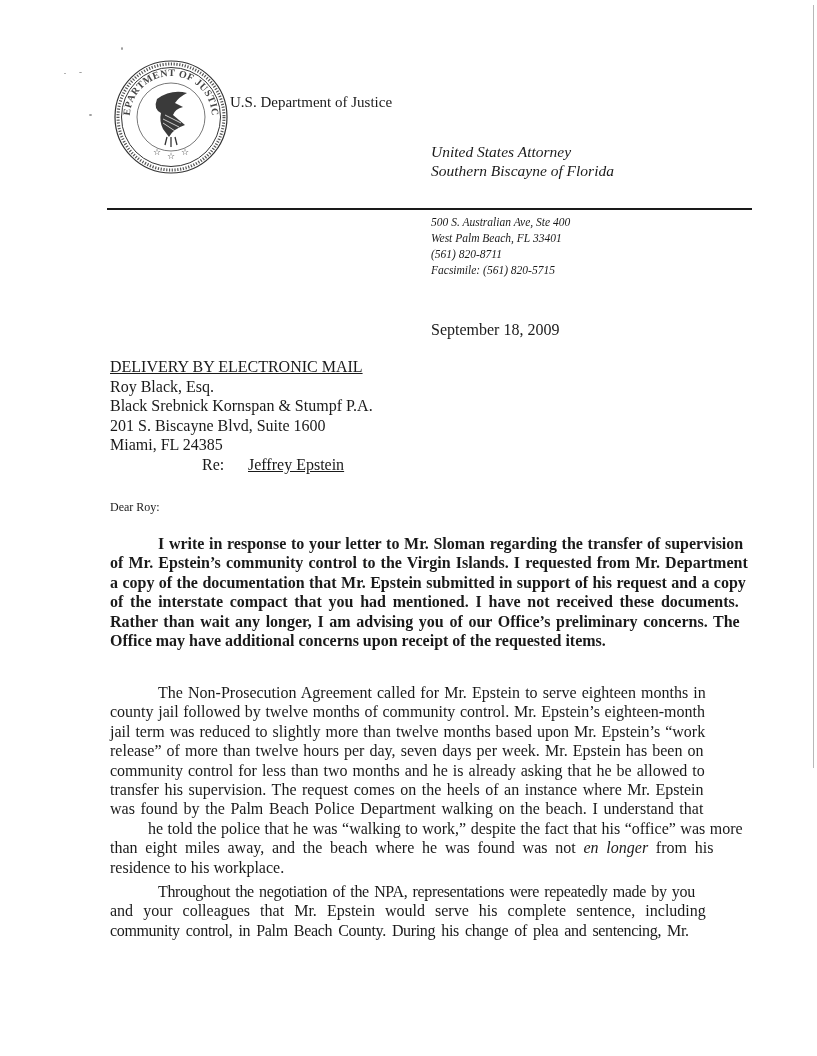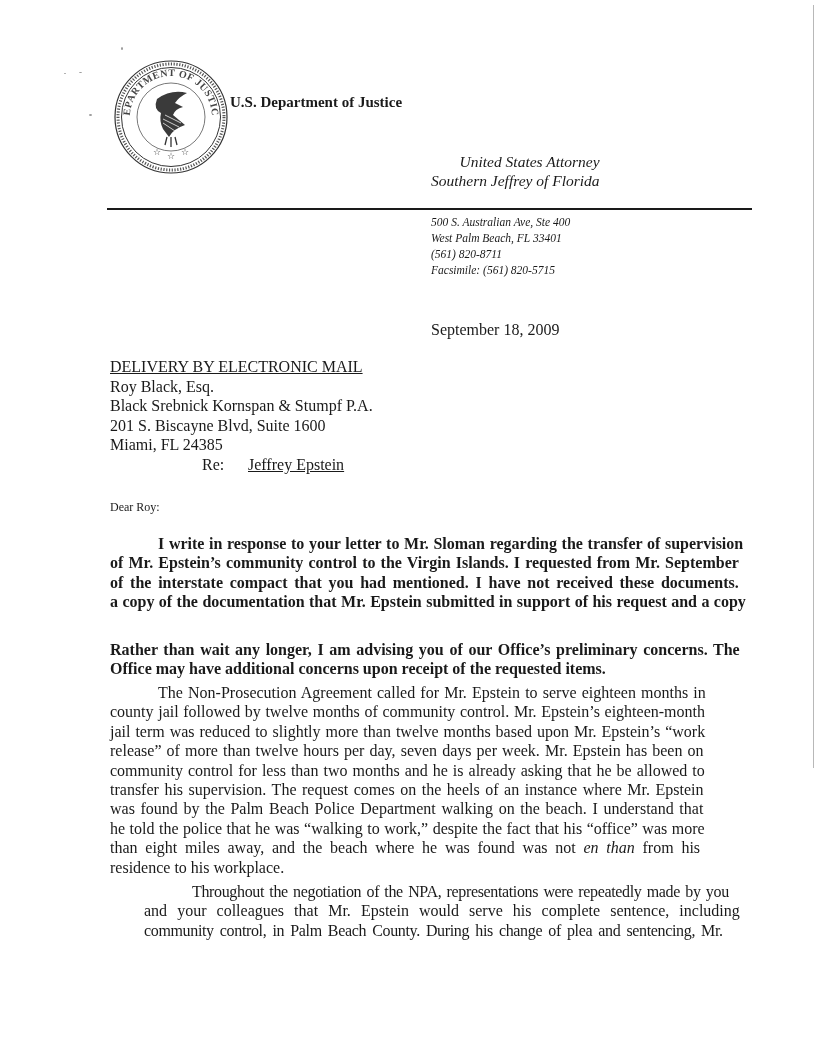--- a/index.html
+++ b/index.html
@@ -33,32 +33,31 @@
       left: 113px;
       top: 59px;
       width: 116px;
       height: 116px;
     }
     .agency {
       position: absolute;
       left: 230px;
       top: 94px;
       font-size: 15px;
-      font-weight: bold;
+      font-weight: normal;
       white-space: nowrap;
     }
     .office {
       position: absolute;
       left: 431px;
-      top: 152px;
+      top: 142px;
       font-size: 15.5px;
       font-style: italic;
       line-height: 19px;
       white-space: nowrap;
-      text-align: right;
     }
     .rule {
       position: absolute;
       left: 107px;
       top: 208px;
       width: 645px;
       height: 2px;
       background: #1a1a1a;
     }
     .address {
@@ -128,21 +127,21 @@
     }
     .para .ln.last {
       text-align-last: left;
     }
     .para .ln.first {
       padding-left: 48px;
     }
     .para { text-indent: 0; }
     .p1 { top: 534px; font-weight: bold; }
     .p2 { top: 683px; }
-    .p3 { top: 882px; margin-left: 34px; }
+    .p3 { top: 882px; }
     .p3 .ln.condensed { letter-spacing: -0.35px; word-spacing: -1px; }
     em { font-style: italic; }
   </style>
 </head>
 <body>
 
 <div class="edge-line"></div>
 <div class="speck" style="left:121px;top:47px;width:2px;height:3px;"></div>
 <div class="speck" style="left:79px;top:72px;width:3px;height:1px;"></div>
 <div class="speck" style="left:64px;top:73px;width:2px;height:1px;"></div>
@@ -167,21 +166,21 @@
 
     <text x="40" y="96" font-size="9" fill="#444" font-family="DejaVu Sans, sans-serif">☆</text>
     <text x="54" y="100" font-size="9" fill="#444" font-family="DejaVu Sans, sans-serif">☆</text>
     <text x="68" y="96" font-size="9" fill="#444" font-family="DejaVu Sans, sans-serif">☆</text>
   </svg>
 </div>
 <div class="agency">U.S. Department of Justice</div>
 
 <div class="office">
   <div>United States Attorney</div>
-  <div>Southern Jeffrey of Florida</div>
+  <div>Southern Biscayne of Florida</div>
 </div>
 
 <div class="rule"></div>
 
 <div class="address">
   <div>500 S. Australian Ave, Ste 400</div>
   <div>West Palm Beach, FL 33401</div>
   <div>(561) 820-8711</div>
   <div>Facsimile:  (561) 820-5715</div>
 </div>
@@ -197,37 +196,37 @@
 </div>
 
 <div class="re-line">
   <span class="re-label">Re:</span><span class="re-subject">Jeffrey Epstein</span>
 </div>
 
 <div class="salutation">Dear Roy:</div>
 
 <div class="para p1">
   <span class="ln first" style="white-space: nowrap; word-spacing: 0.650446px; text-align-last: left;">I write in response to your letter to Mr. Sloman regarding the transfer of supervision</span>
-  <span class="ln" style="white-space: nowrap; word-spacing: 1.12813px; text-align-last: left;">of Mr. Epstein’s community control to the Virgin Islands.  I requested from Mr. September</span>
+  <span class="ln" style="white-space: nowrap; word-spacing: 1.12813px; text-align-last: left;">of Mr. Epstein’s community control to the Virgin Islands.  I requested from Mr. Department</span>
+  <span class="ln" style="white-space: nowrap; word-spacing: 0.431836px; text-align-last: left;">a copy of the documentation that Mr. Epstein submitted in support of his request and a copy</span>
   <span class="ln" style="white-space: nowrap; word-spacing: 2.74978px; text-align-last: left;">of the interstate compact that you had mentioned.  I have not received these documents.</span>
-  <span class="ln" style="white-space: nowrap; word-spacing: 0.431836px; text-align-last: left;">a copy of the documentation that Mr. Epstein submitted in support of his request and a copy</span>
-  <span class="ln" style="white-space: nowrap; word-spacing: 1.65625px; text-align-last: left; margin-top: 28px;">Rather than wait any longer, I am advising you of our Office’s preliminary concerns.  The</span>
+  <span class="ln" style="white-space: nowrap; word-spacing: 1.65625px; text-align-last: left;">Rather than wait any longer, I am advising you of our Office’s preliminary concerns.  The</span>
   <span class="ln last">Office may have additional concerns upon receipt of the requested items.</span>
 </div>
 
 <div class="para p2">
   <span class="ln first" style="white-space: nowrap; word-spacing: 1.16506px; text-align-last: left;">The Non-Prosecution Agreement called for Mr. Epstein to serve eighteen months in</span>
   <span class="ln" style="white-space: nowrap; word-spacing: 0.641146px; text-align-last: left; font-family: Liberation Serif, serif;">county jail followed by twelve months of community control.  Mr. Epstein’s eighteen-month</span>
   <span class="ln" style="white-space: nowrap; word-spacing: 0.966295px; text-align-last: left;">jail term was reduced to slightly more than twelve months based upon Mr. Epstein’s “work</span>
   <span class="ln" style="white-space: nowrap; word-spacing: 1.0886px; text-align-last: left;">release” of more than twelve hours per day, seven days per week.  Mr. Epstein has been on</span>
   <span class="ln" style="white-space: nowrap; word-spacing: 1.01582px; text-align-last: left;">community control for less than two months and he is already asking that he be allowed to</span>
   <span class="ln" style="white-space: nowrap; word-spacing: 1.53333px; text-align-last: left;">transfer his supervision.  The request comes on the heels of an instance where Mr. Epstein</span>
   <span class="ln" style="white-space: nowrap; word-spacing: 1.6625px; text-align-last: left;">was found by the Palm Beach Police Department walking on the beach.  I understand that</span>
-  <span class="ln" style="white-space: nowrap; word-spacing: 0.495772px; text-align-last: left;">he told the police that he was “walking to work,” despite the fact that his “office” was more</span>
-  <span class="ln" style="white-space: nowrap; word-spacing: 3.75801px; text-align-last: left;"><span>than eight miles away, and the beach where he was found was not </span><em>en than</em><span> from his</span></span>
+  <span class="ln" style="white-space: nowrap; word-spacing: 0.495772px; text-align-last: left; margin-left: 38px;">he told the police that he was “walking to work,” despite the fact that his “office” was more</span>
+  <span class="ln" style="white-space: nowrap; word-spacing: 3.75801px; text-align-last: left;"><span>than eight miles away, and the beach where he was found was not </span><em>en longer</em><span> from his</span></span>
   <span class="ln last">residence to his workplace.</span>
 </div>
 
 <div class="para p3">
   <span class="ln first condensed" style="white-space: nowrap; word-spacing: 1.61676px; text-align-last: left;">Throughout the negotiation of the NPA, representations were repeatedly made by you</span>
   <span class="ln" style="white-space: nowrap; word-spacing: 6.05426px; text-align-last: left;">and your colleagues that Mr. Epstein would serve his complete sentence, including</span>
   <span class="ln condensed" style="white-space: nowrap; word-spacing: 2.44397px; text-align-last: left;">community control, in Palm Beach County.  During his change of plea and sentencing, Mr.</span>
 </div>
 
 </body></html>

